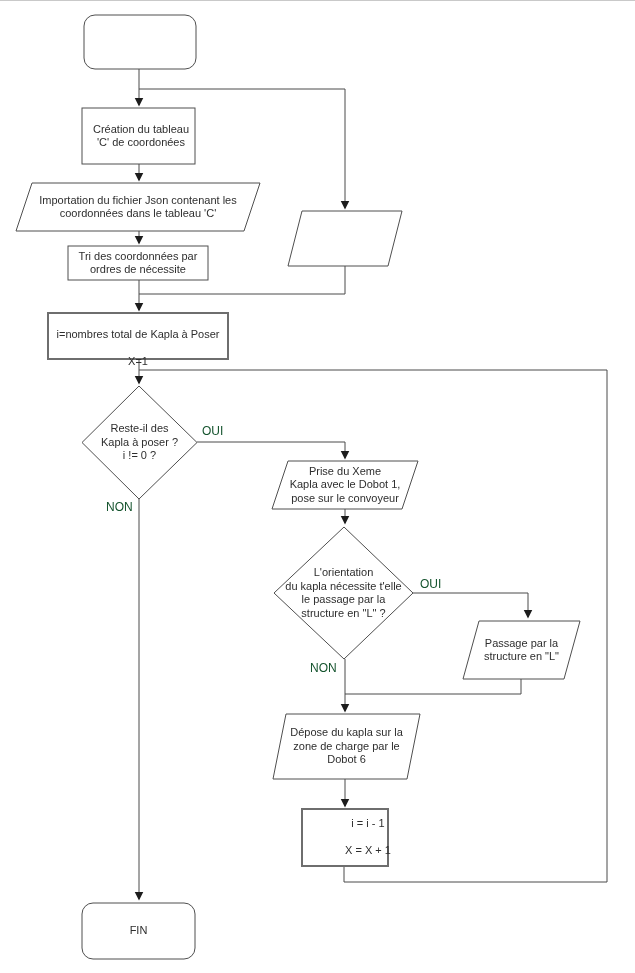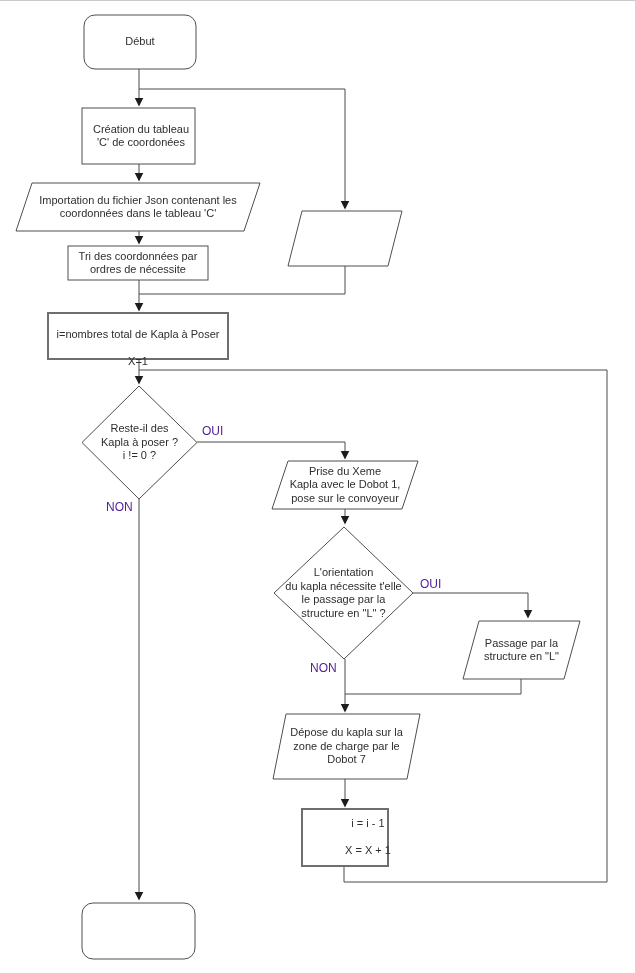--- a/index.html
+++ b/index.html
@@ -32,21 +32,21 @@
     font-size: 11px;
     line-height: 13.5px;
     color: #2e2e2e;
     white-space: pre-line;
     pointer-events: none;
   }
   .edge-lbl {
     position: absolute;
     font-size: 12px;
     line-height: 13px;
-    color: #4c1d95;
+    color: #14532d;
     white-space: nowrap;
     pointer-events: none;
   }
   .shape {
     fill: #ffffff;
     stroke: #4f4f4f;
     stroke-width: 1;
   }
   .shape-bold {
     fill: #ffffff;
@@ -95,21 +95,20 @@
     <rect class="shape-bold" x="48" y="312" width="180" height="46"></rect>
     <polygon class="shape" points="139,385 197,441.5 139,498 82,441.5"></polygon>
     <polygon class="shape" points="288,460 418,460 402,508 272,508"></polygon>
     <polygon class="shape" points="344,526 413,592 344,658 274,592"></polygon>
     <polygon class="shape" points="479,620 580,620 564,678 463,678"></polygon>
     <polygon class="shape" points="286,713 420,713 407,778 273,778"></polygon>
     <rect class="shape-bold" x="302" y="808" width="86" height="57"></rect>
     <rect class="shape" x="82" y="902" width="113" height="56" rx="11"></rect>
   </svg>
 
-  <div class="lbl" style="left:84px; top:14px; width:112px; height:54px;">Début</div>
 
   <div class="lbl" style="left:82px; top:107px; width:118px; height:56px;">Création du tableau
 'C' de coordonées</div>
 
   <div class="lbl" style="left:16px; top:182px; width:244px; height:48px;">Importation du fichier Json contenant les
 coordonnées dans le tableau 'C'</div>
 
   <div class="lbl" style="left:68px; top:245px; width:140px; height:34px;">Tri des coordonnées par
 ordres de nécessite</div>
 
@@ -129,26 +128,27 @@
   <div class="lbl" style="left:274px; top:526px; width:139px; height:132px;">L'orientation
 du kapla nécessite t'elle
 le passage par la
 structure en "L" ?</div>
 
   <div class="lbl" style="left:463px; top:620px; width:117px; height:58px;">Passage par la
 structure en "L"</div>
 
   <div class="lbl" style="left:273px; top:713px; width:147px; height:65px;">Dépose du kapla sur la
 zone de charge par le
-Dobot 7</div>
+Dobot 6</div>
 
   <div class="lbl" style="left:302px; top:808px; width:68px; height:57px;margin-left:32px;">i = i - 1
 
 X = X + 1</div>
 
+  <div class="lbl" style="left:82px; top:902px; width:113px; height:56px;">FIN</div>
 
   <div class="edge-lbl" style="left:202px; top:424px;">OUI</div>
 
   <div class="edge-lbl" style="left:106px; top:500px;">NON</div>
 
   <div class="edge-lbl" style="left:420px; top:577px;">OUI</div>
 
   <div class="edge-lbl" style="left:310px; top:661px;">NON</div>
 
 </div>

